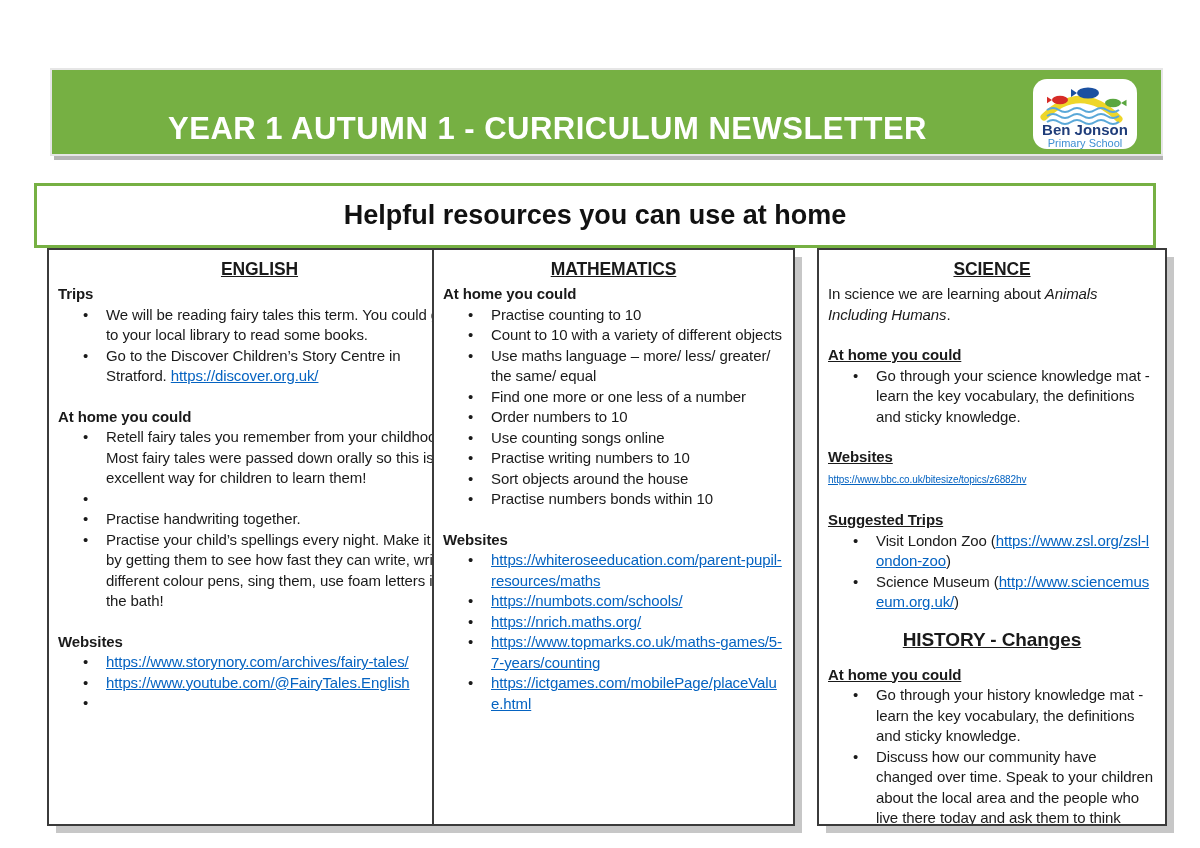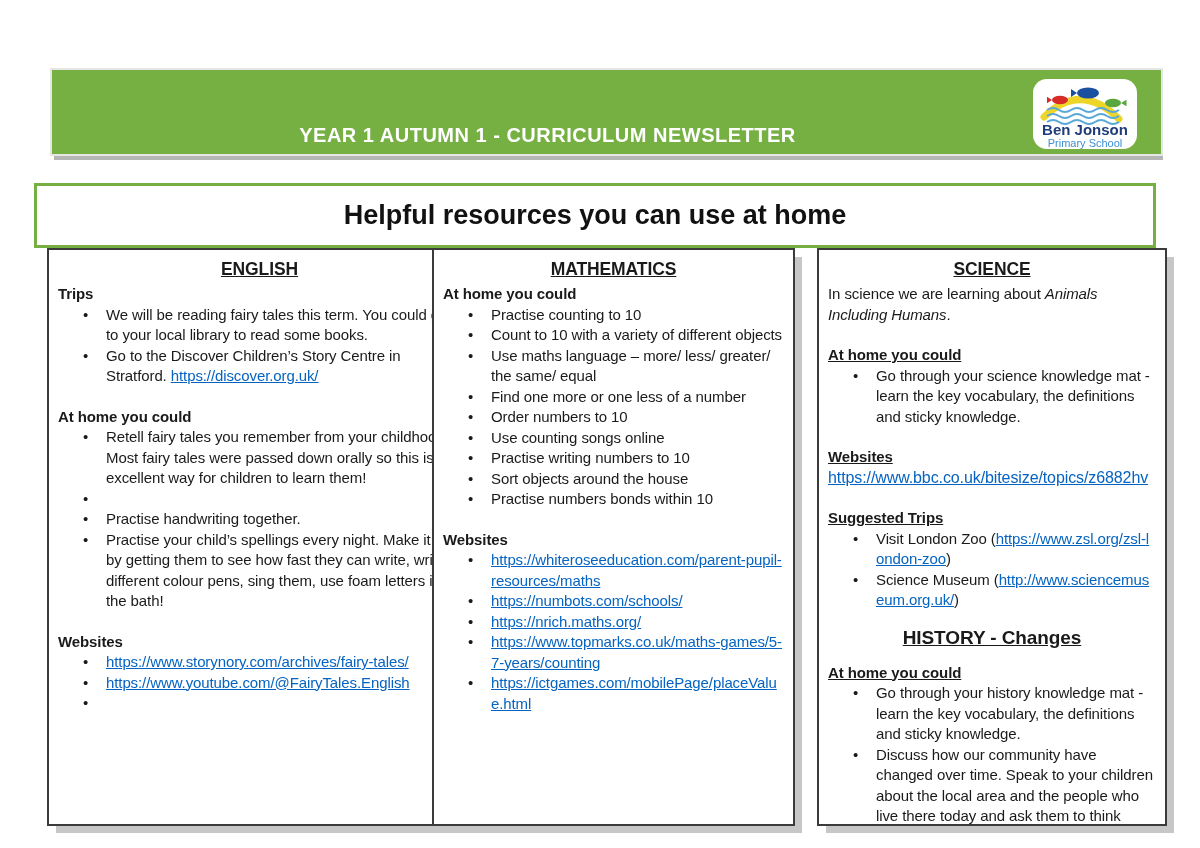--- a/index.html
+++ b/index.html
@@ -10,21 +10,21 @@
   }
 
   
   .header-banner {
     position:absolute; left:50px; top:68px; width:1113px; height:88px;
     background:#76b043; border:2px solid #e6e6e6;
     box-shadow:2px 6px 0 -2px #b5b5b5;
     display:flex; align-items:flex-end; justify-content:center;
   }
   .header-title {
-    color:#ffffff; font-weight:bold; font-size:20px; letter-spacing:0.5px;
+    color:#ffffff; font-weight:bold; font-size:31px; letter-spacing:0.5px;
     padding-bottom:7px; padding-right:118px; white-space:nowrap;margin-top:48px;
   }
   .logo-box {
     position:absolute; right:24px; top:9px; width:104px; height:70px;
     background:#ffffff; border-radius:14px; overflow:hidden;
   }
   .logo-box svg { display:block; width:104px; height:70px; }
 
   
   .subtitle-box {
@@ -220,21 +220,21 @@
   <div class="spacer"></div>
   <div class="label-u">At home you could</div>
 
   <div class="bullet-item">
     <span class="bullet-marker">•</span>
     <span class="bullet-text">Go through your science knowledge mat - learn the key vocabulary, the definitions and sticky knowledge.</span>
   </div>
 
   <div class="spacer"></div>
   <div class="label-u">Websites</div>
-  <div><a class="link" style="font-size:16px;">https://www.bbc.co.uk/bitesize/topics/z6882hv</a></div>
+  <div><a class="link" style="font-size:10px;">https://www.bbc.co.uk/bitesize/topics/z6882hv</a></div>
 
   <div class="spacer"></div>
   <div class="label-u">Suggested Trips</div>
 
   <div class="bullet-item">
     <span class="bullet-marker">•</span>
     <span class="bullet-text"><span>Visit London Zoo (</span><a class="link">https://www.zsl.org/zsl-london-zoo</a><span>)</span></span>
   </div>
   <div class="bullet-item">
     <span class="bullet-marker">•</span>

